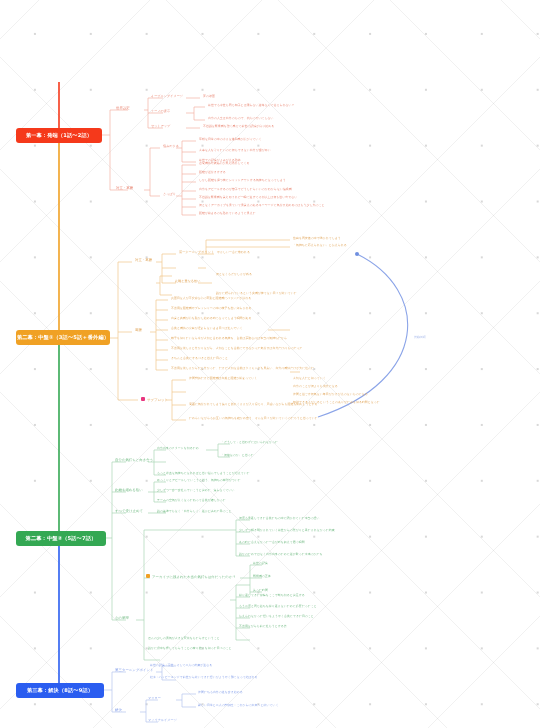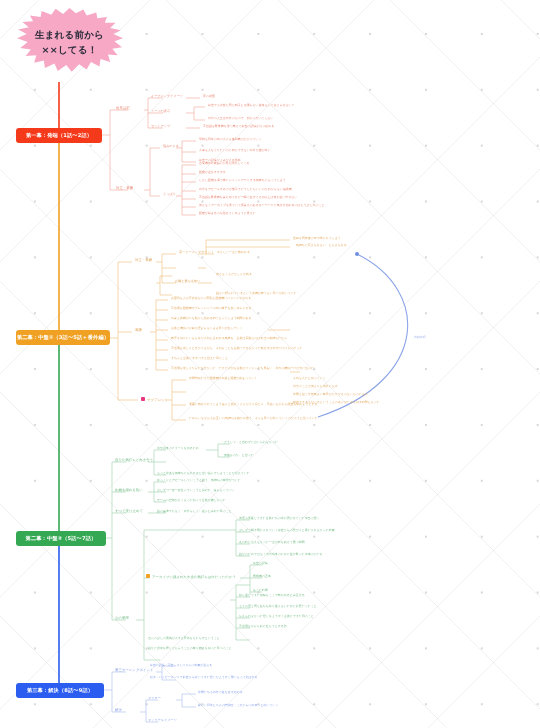--- a/index.html
+++ b/index.html
@@ -234,24 +234,20 @@
       <path d="M176,700 H182"></path>
       <path d="M182,694 V707"></path>
         <path d="M182,694 H196"></path>
         <path d="M182,707 H196"></path>
     </g>
 
     <path d="M357,254 C430,290 430,380 318,417" stroke="#8ba4e8" stroke-width="1.1" fill="none"></path>
     <circle cx="357" cy="254" r="2" fill="#6f8fe0"></circle>
   </svg>
 
-  <div id="title-burst">
-    <div class="burst-text">生まれる前から
-××してる！</div>
-  </div>
 
   <div class="chapter-box" id="chapter-1">第一幕：発端（1話〜2話）</div>
   <div class="chapter-box" id="chapter-2">第二幕：中盤①（3話〜5話＋番外編）</div>
   <div class="chapter-box" id="chapter-3">第二幕：中盤②（5話〜7話）</div>
   <div class="chapter-box" id="chapter-4">第三幕：解決（8話〜9話）</div>
 
   <div class="rel-label" style="left:414px;top:335px;">伏線回収</div>
 
   <div class="node lvl2 c1" style="left:116px;top:107px;">世界設定</div>
   <div class="node lvl2 c1" style="left:116px;top:187px;">対立・葛藤</div>

